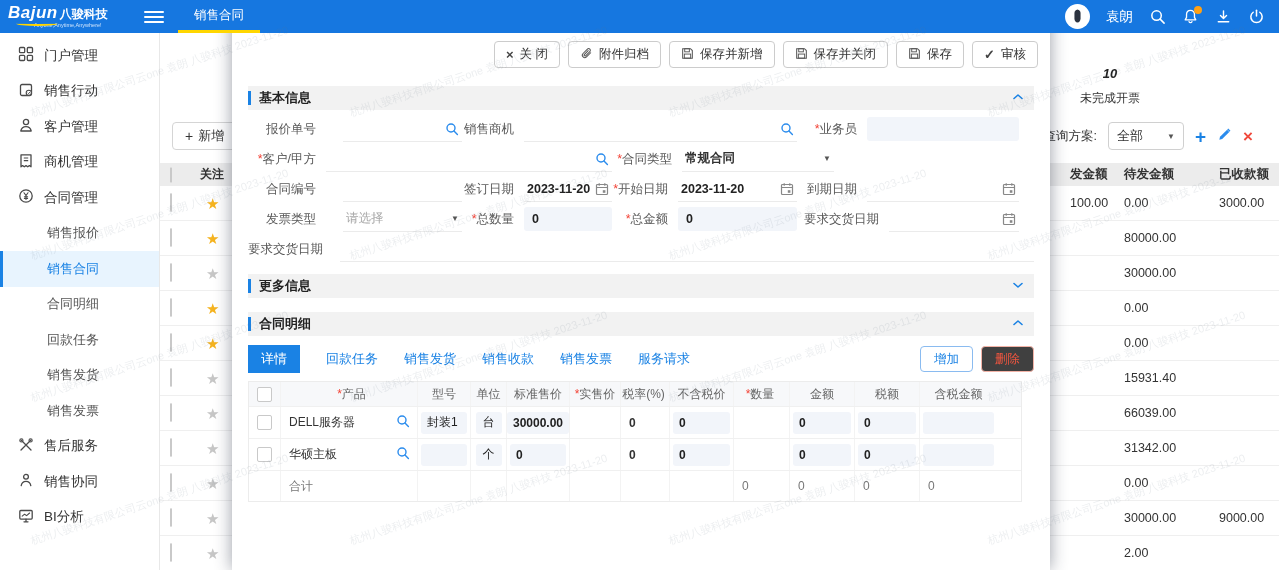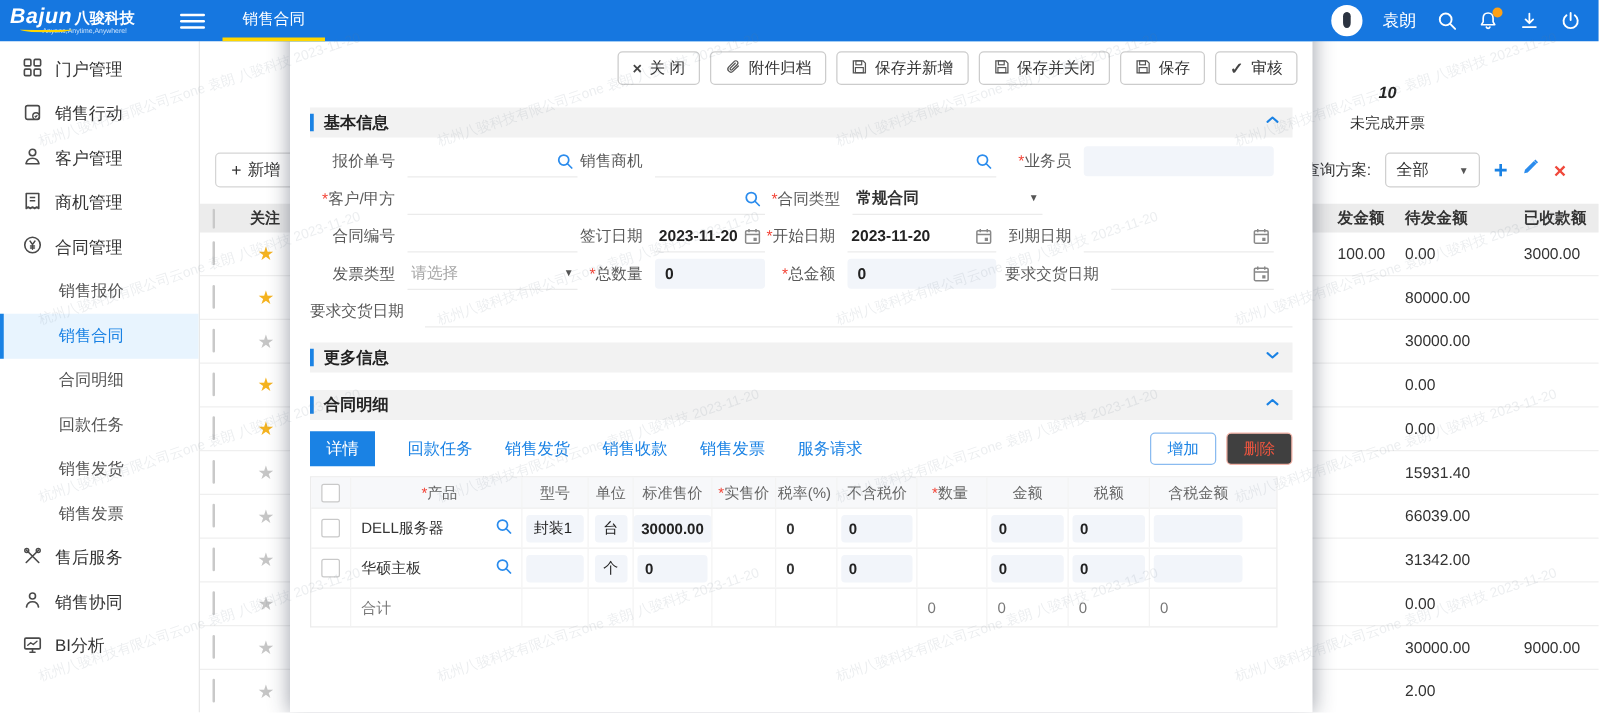--- a/index.html
+++ b/index.html
@@ -77,21 +77,21 @@
   .modal-body { padding:0 16px; flex:1; overflow:hidden; position:relative; }
   .sec-bar { height:24px; background:#f2f2f2; display:flex; align-items:center; margin-top:12px; }
   .sec-accent { width:3px; height:14px; background:#1a82e4; margin-right:8px; }
   .sec-title { font-size:13px; font-weight:bold; color:#222; }
   .sec-chev { margin-left:auto; margin-right:10px; cursor:pointer; }
   .sec-chev svg { width:12px; height:12px; }
 
   .form { margin-top:4px; }
   .frow { display:flex; height:30px; align-items:center; }
   .fcell { display:flex; align-items:center; height:100%; }
-  .wA { width:214px; } .wB { width:150px; } .wC { width:185px; } .wD { width:222px; }
+  .wA { width:214px;gap:17px; } .wB { width:150px; } .wC { width:185px; } .wD { width:222px; }
   .wAB { width:364px; } .wBC { width:335px; } .wFull { flex:1; }
   .flabel { width:78px; flex:none; text-align:right; padding-right:10px; font-size:12.5px; color:#5a5a5a; white-space:nowrap; }
   .lw88 { width:92px; }
   .star { color:#f34235; }
   .fld { flex:1; height:26px; border-bottom:1px solid #ebebeb; display:flex; align-items:center; padding:0 3px; font-size:12.5px; color:#222; }
   .fld .ic { margin-left:auto; }
   .fld .val { font-weight:bold; color:#222; }
   .fld .sel-val { font-weight:bold; color:#333; }
   .fld .ph { color:#a6a6a6; }
   .fld .caret { margin-left:auto; font-size:8px; color:#555; }

